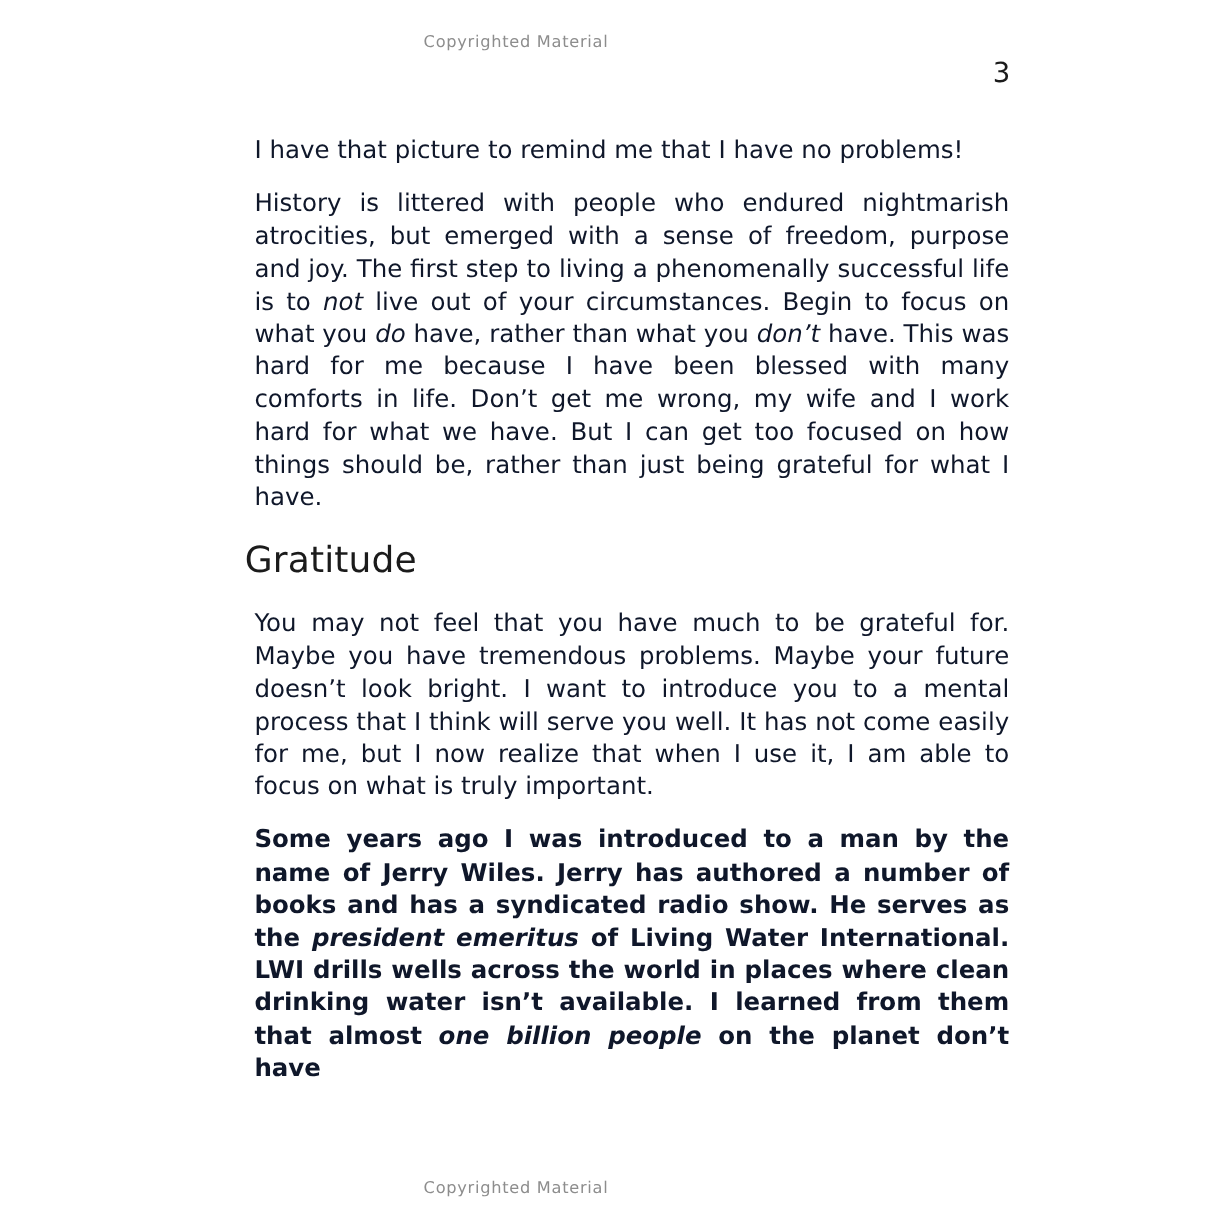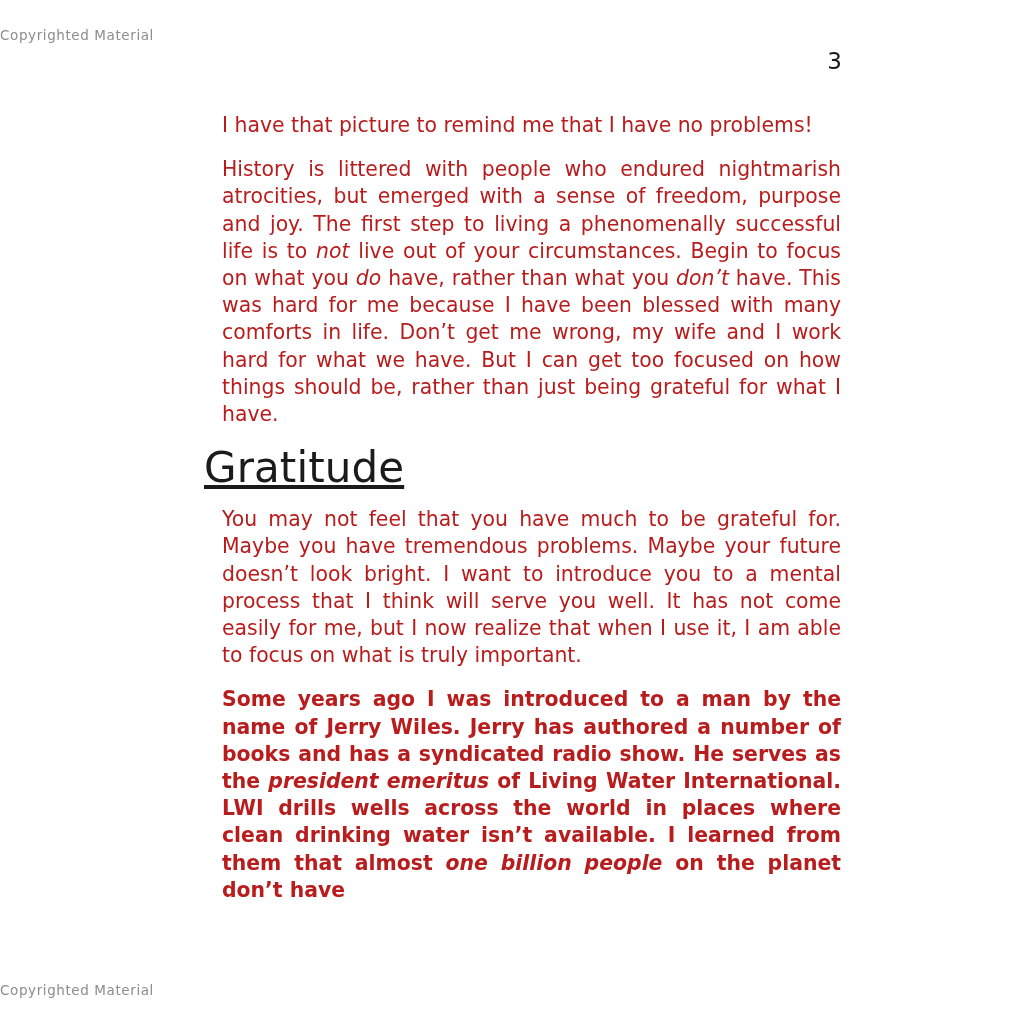--- a/index.html
+++ b/index.html
@@ -13,20 +13,21 @@
     height: 1024px;
     background: #ffffff;
     overflow: hidden;
     font-family: "DejaVu Sans", sans-serif;
     color: #171717;
   }
   .watermark {
     position: absolute;
     left: 0;
     width: 860px;
+    text-align: center;
     font-family: "DejaVu Sans", sans-serif;
     font-size: 13.5px;
     letter-spacing: 0.6px;
     color: #8d8d8d;
   }
   .watermark-top { top: 27px; }
   .watermark-bottom { top: 982px; }
 
   .folio {
     position: absolute;
@@ -38,41 +39,40 @@
   }
 
   .textblock {
     position: absolute;
     left: 204px;
     top: 112px;
     width: 637px;
   }
 
   p.body {
-    margin: 0 0 17px 18px;
+    margin: 0 0 17px 8px;
     font-size: 20.4px;
     line-height: 27.2px;
     text-align: justify;
     text-justify: inter-word;
     -webkit-hyphens: none;
     hyphens: none;
-    color: #b91c1c;
+    color: #0f172a;
   }
   p.body:last-child { margin-bottom: 0; font-weight: bold; }
 
   h2.section-heading {
     margin: 22px 0 20px 0;
     font-family: "DejaVu Sans", sans-serif;
-    font-size: 42px;
+    font-size: 30px;
     font-weight: 400;
     line-height: 36px;
     letter-spacing: 0.1px;
     color: #1b1b1b;
     text-align: left;
-    text-decoration: underline;
   }
 
   em { font-style: italic; }
 </style>
 </head>
 <body>
 
 <div class="page">
 
   <div class="watermark watermark-top">Copyrighted Material</div>

